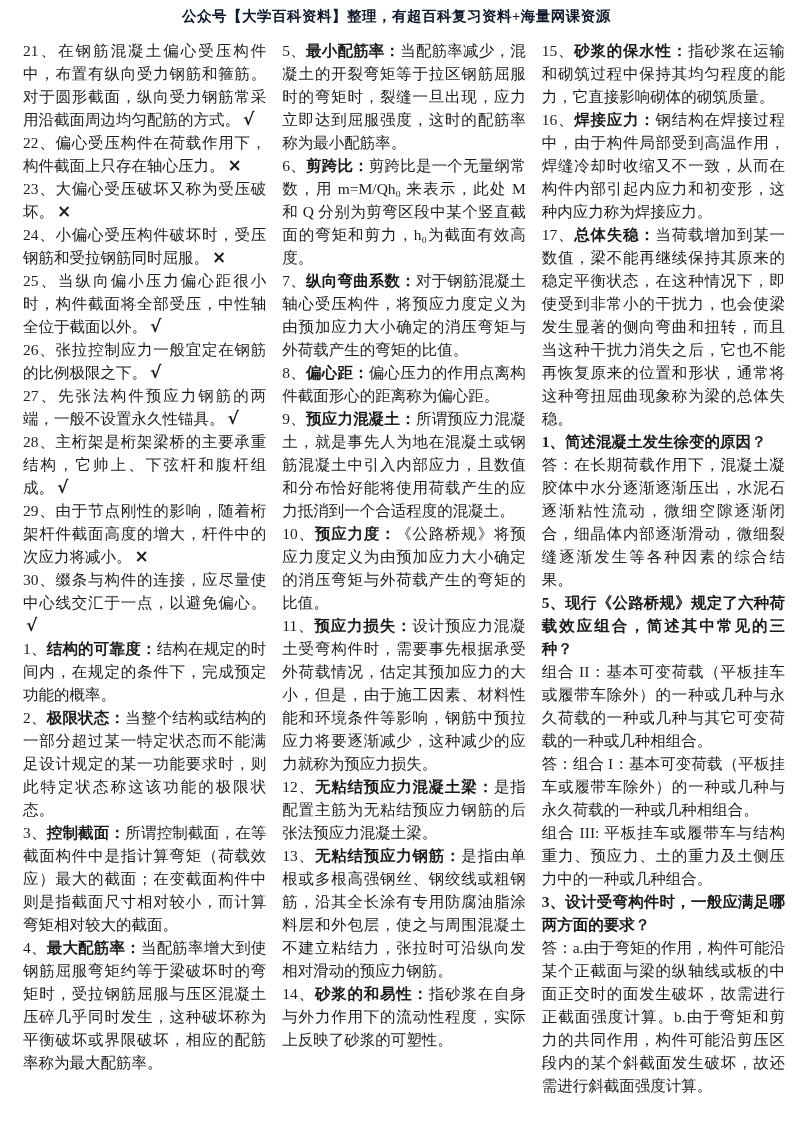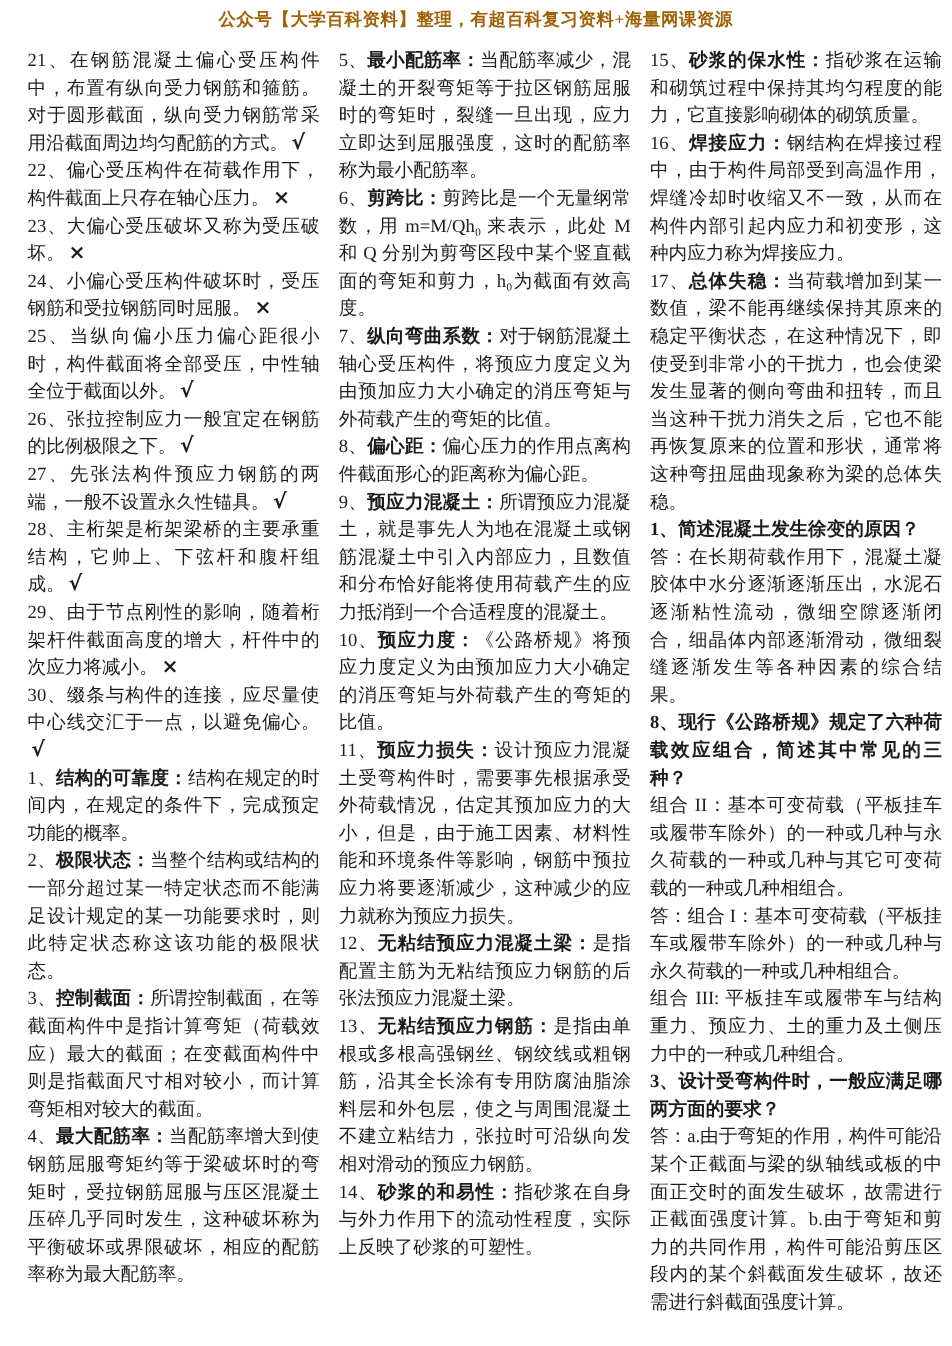--- a/index.html
+++ b/index.html
@@ -9,41 +9,42 @@
     font-family:"Liberation Serif","DejaVu Serif",serif;
     color:#1c1c1c;
   }
   .doc-header {
     text-align:center; padding-top:7px;
     font-size:14.5px; font-weight:bold; letter-spacing:0.5px;
   }
   .page {
     display:flex; gap:16px;
     padding:13px 8px 0 23px;
+    justify-content:flex-end;
   }
   .col {
     flex:1 1 0; min-width:0;
     font-size:15.5px; line-height:23px;
     text-align:justify;
   }
   .block { margin:0; }
   .num { font-weight:normal; }
   .mark { font-weight:bold; font-size:17px; padding-left:3px; font-family:"DejaVu Sans",sans-serif; }
   .section-heading {
     font-size:17.5px; font-weight:bold; line-height:27px;
     text-align:left;
   }
   .term-name { font-weight:bold; }
   .qa-question { font-weight:bold; }
   .qa-answer { margin:0;font-family:Liberation Serif, serif; }
 </style>
 </head>
 <body>
 
-<div class="doc-header" style="color: #a16207;">公众号【大学百科资料】整理，有超百科复习资料+海量网课资源</div>
+<div class="doc-header" style="color: #0f172a;">公众号【大学百科资料】整理，有超百科复习资料+海量网课资源</div>
 
 <div class="page">
   <div class="col">
   <p class="block tf"><span class="num">21、</span><span>在钢筋混凝土偏心受压构件中，布置有纵向受力钢筋和箍筋。对于圆形截面，纵向受力钢筋常采用沿截面周边均匀配筋的方式。</span><span class="mark">√</span></p>
 
   <p class="block tf"><span class="num">22、</span><span>偏心受压构件在荷载作用下，构件截面上只存在轴心压力。</span><span class="mark">×</span></p>
 
   <p class="block tf"><span class="num">23、</span><span>大偏心受压破坏又称为受压破坏。</span><span class="mark">×</span></p>
 
   <p class="block tf"><span class="num">24、</span><span>小偏心受压构件破坏时，受压钢筋和受拉钢筋同时屈服。</span><span class="mark">×</span></p>
@@ -101,21 +102,21 @@
   <h2 class="block section-heading"></h2>
 
   <div class="block qa">
     <p class="qa-question">1、简述混凝土发生徐变的原因？</p>
     <div class="qa-answers">
           <p class="qa-answer">答：在长期荷载作用下，混凝土凝胶体中水分逐渐逐渐压出，水泥石逐渐粘性流动，微细空隙逐渐闭合，细晶体内部逐渐滑动，微细裂缝逐渐发生等各种因素的综合结果。</p>
         </div>
   </div>
 
   <div class="block qa">
-    <p class="qa-question">8、现行《公路桥规》规定了六种荷载效应组合，简述其中常见的三种？</p>
+    <p class="qa-question">5、现行《公路桥规》规定了六种荷载效应组合，简述其中常见的三种？</p>
     <div class="qa-answers">
           <p class="qa-answer">组合 II：基本可变荷载（平板挂车或履带车除外）的一种或几种与永久荷载的一种或几种与其它可变荷载的一种或几种相组合。</p>
           <p class="qa-answer">答：组合 I：基本可变荷载（平板挂车或履带车除外）的一种或几种与永久荷载的一种或几种相组合。</p>
           <p class="qa-answer">组合 III: 平板挂车或履带车与结构重力、预应力、土的重力及土侧压力中的一种或几种组合。</p>
         </div>
   </div>
 
   <div class="block qa">
     <p class="qa-question">3、设计受弯构件时，一般应满足哪两方面的要求？</p>
     <div class="qa-answers">

